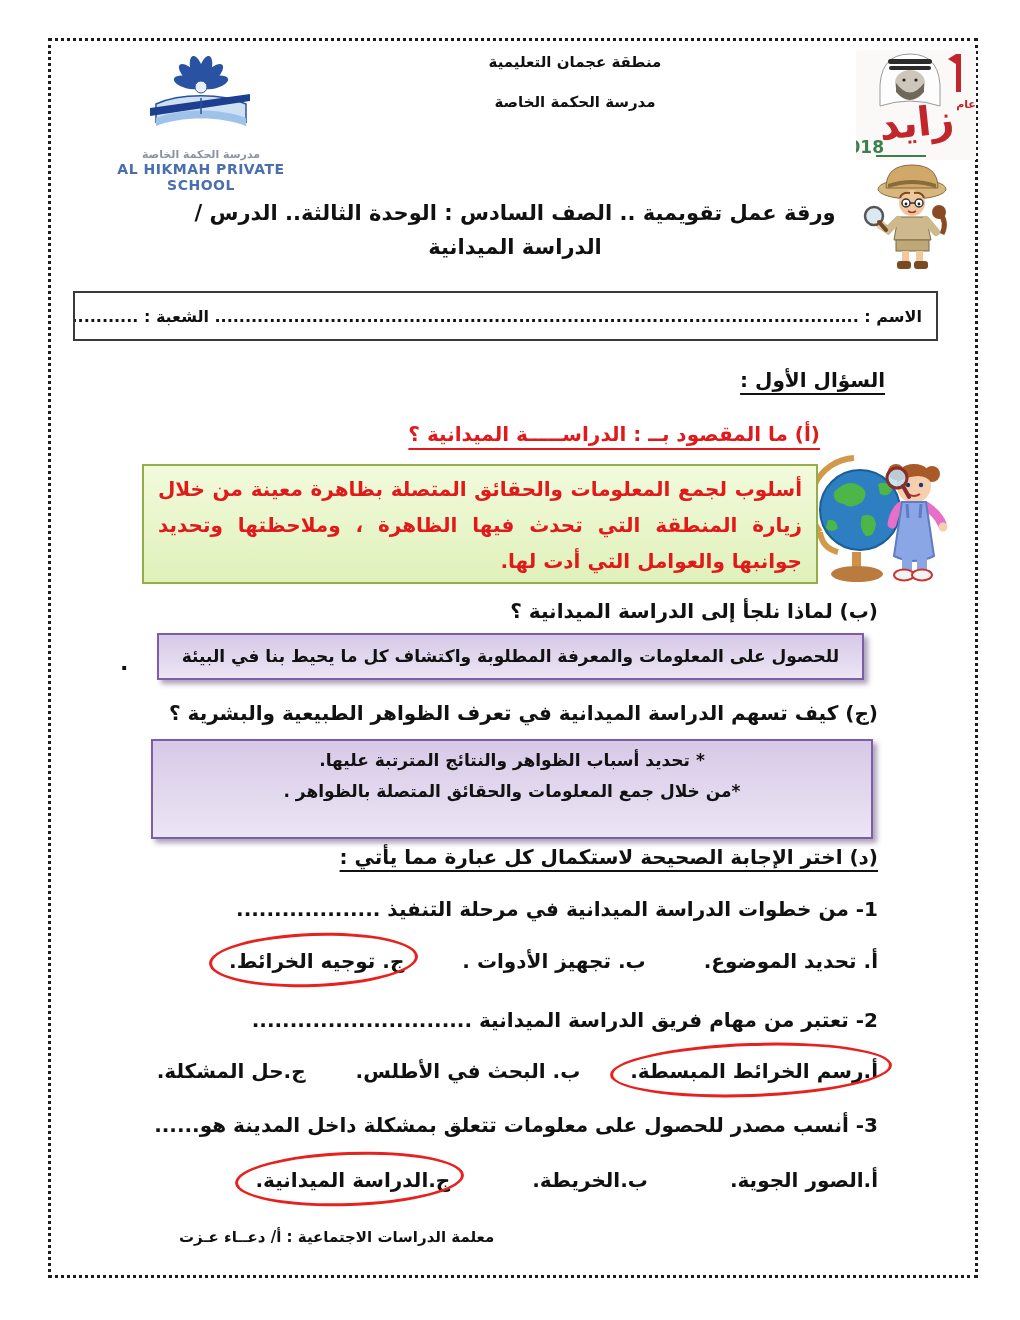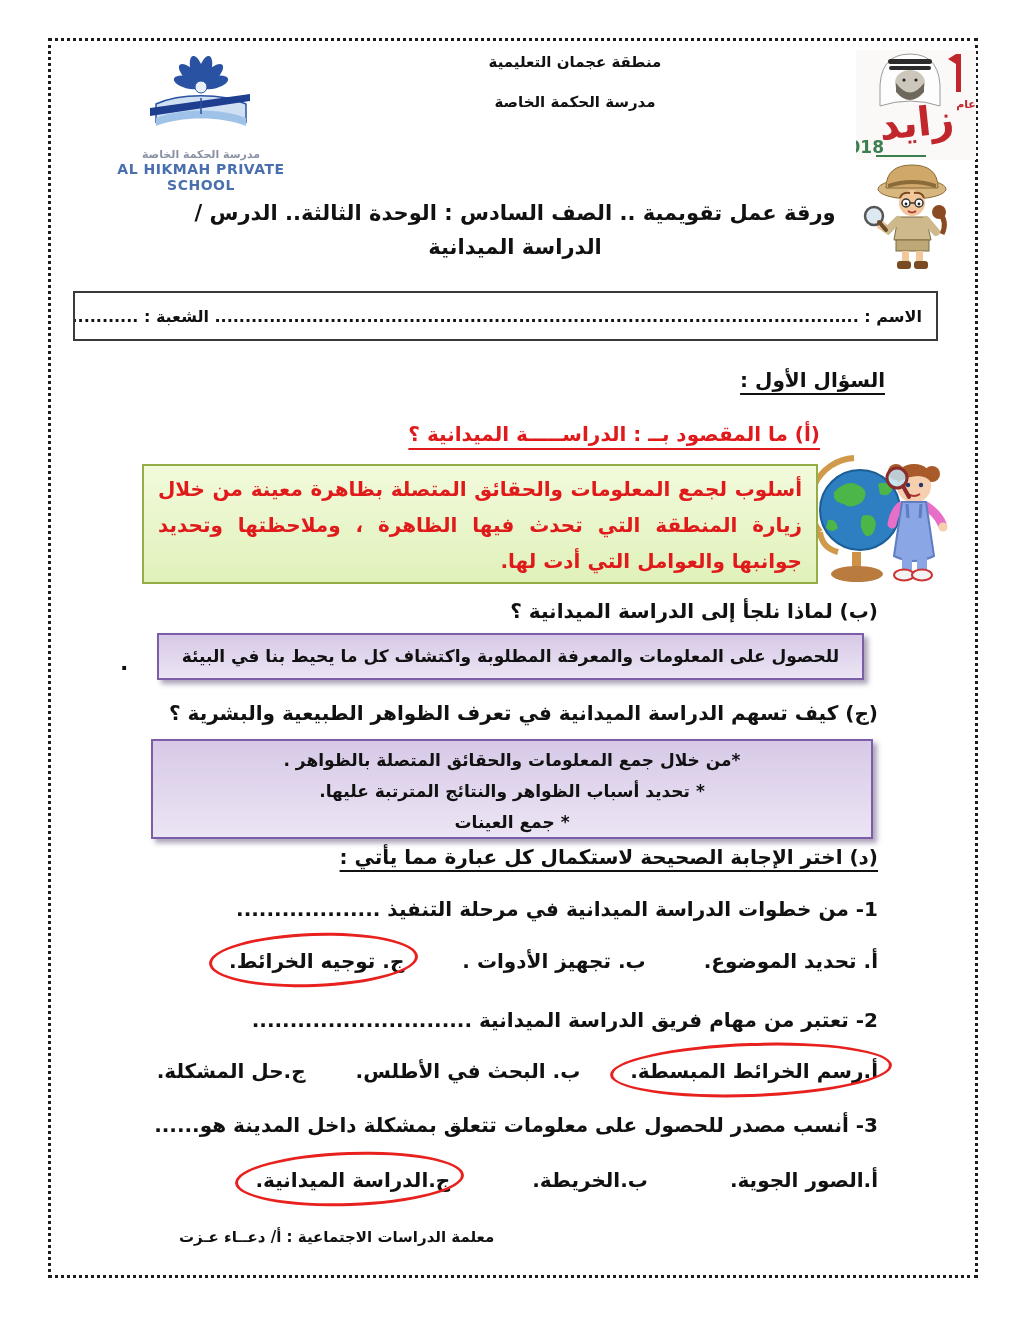--- a/index.html
+++ b/index.html
@@ -209,23 +209,22 @@
 </div>
 
 <div class="abs green-box">أسلوب لجمع المعلومات والحقائق المتصلة بظاهرة معينة من خلال زيارة المنطقة التي تحدث فيها الظاهرة ، وملاحظتها وتحديد جوانبها والعوامل التي أدت لها.</div>
 
 <div class="abs q-line b-question">(ب) لماذا نلجأ إلى الدراسة الميدانية ؟</div>
 <div class="abs purple purple-1">للحصول على المعلومات والمعرفة المطلوبة واكتشاف كل ما يحيط بنا في البيئة</div>
 <div class="abs b-period">.</div>
 
 <div class="abs q-line c-question">(ج) كيف تسهم الدراسة الميدانية في تعرف الظواهر الطبيعية والبشرية ؟</div>
 <div class="abs purple purple-2">
+  <div>* تحديد أسباب الظواهر والنتائج المترتبة عليها.</div>
   <div>*من خلال جمع المعلومات والحقائق المتصلة بالظواهر .</div>
-  <div>* تحديد أسباب الظواهر والنتائج المترتبة عليها.</div>
-  <div>* جمع العينات</div>
 </div>
 
 <div class="abs d-heading">(د) اختر الإجابة الصحيحة لاستكمال كل عبارة مما يأتي :</div>
 
 <div class="abs mcq-text" style="top:897px;">1- من خطوات الدراسة الميدانية في مرحلة التنفيذ ...................</div>
 <div class="abs mcq-row row-1">
   <span class="opt">أ. تحديد الموضوع.</span>
   <span class="opt">ب. تجهيز الأدوات .</span>
   <span class="opt circled">ج. توجيه الخرائط.</span>
 </div>

